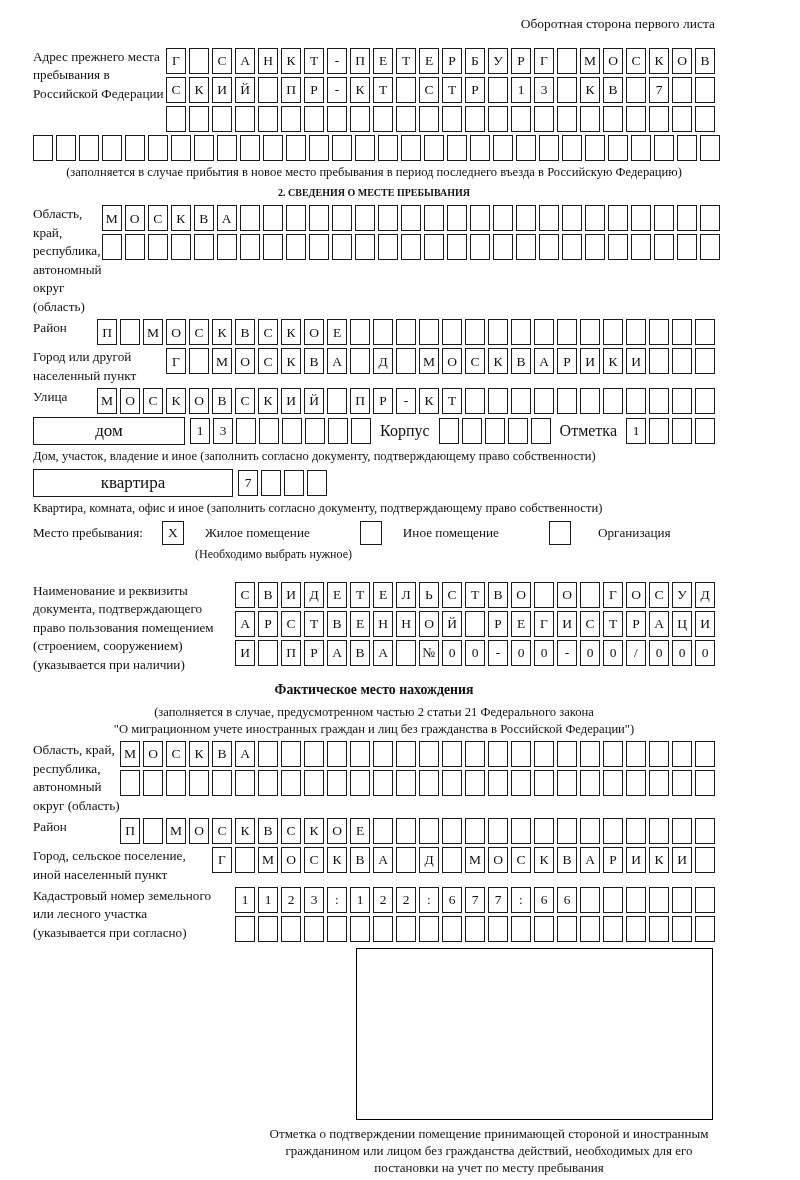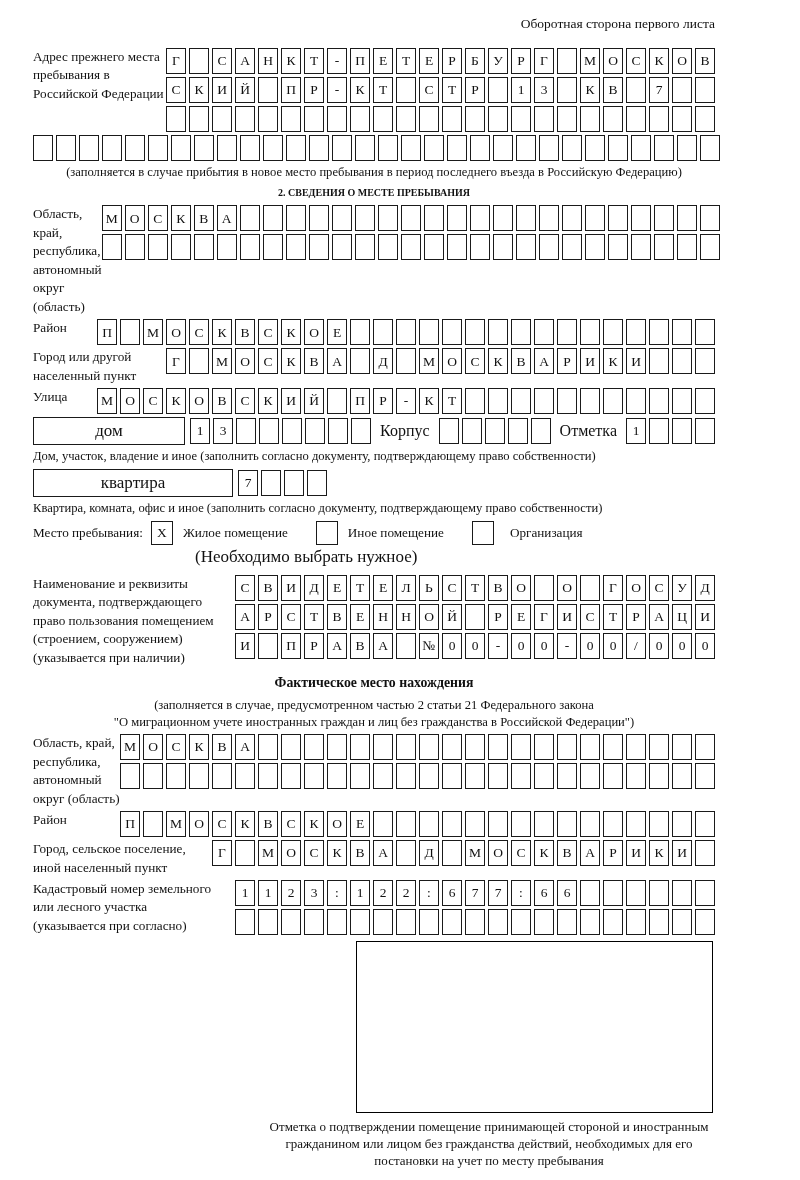--- a/index.html
+++ b/index.html
@@ -36,30 +36,30 @@
   .boxed-row { display: flex; align-items: center; margin-bottom: 3px; }
   .named-box {
     border: 1.4px solid #1a1a1a; height: 28px;
     display: flex; align-items: center; justify-content: center;
     font-size: 17px;
   }
   .named-box.dom { width: 168px; margin-right: 5px; }
   .named-box.kvartira { width: 200px; margin-right: 5px; }
   .inline-label { font-size: 16px; margin: 0 9px; white-space: nowrap; }
 
-  .mesto-row { display: flex; align-items: center; margin: 5px 0 2px 0; }
+  .mesto-row { display: flex; align-items: center; margin: 5px 0 2px 0; gap: 11px; }
   .mesto-row .flabel { margin-right: 8px; }
   .checkbox {
     width: 22px; height: 24px; border: 1.4px solid #1a1a1a;
     display: flex; align-items: center; justify-content: center;
     font-size: 13.5px;
   }
   .opt-label { font-size: 13.2px; margin: 0 10px; }
   .opt-gap { width: 18px; }
-  .mesto-note { font-size: 17px; margin: 1px 0 8px 162px; }
+  .mesto-note { font-size: 12px; margin: 1px 0 20px 162px; }
 
   .stamp-box {
     width: 357px; height: 172px; border: 1.6px solid #000;
     margin: 6px 2px 0 auto; background: #fff;
   }
   .stamp-caption {
     width: 452px; margin: 6px 0 0 auto; text-align: center;
     font-size: 13px; line-height: 1.28;
   }
 </style>

